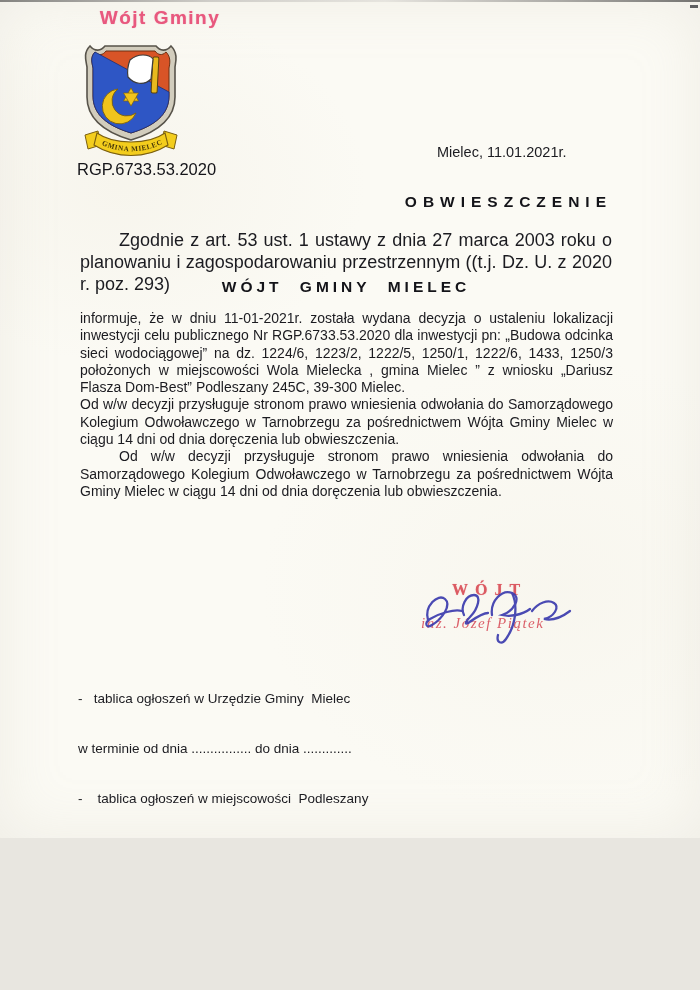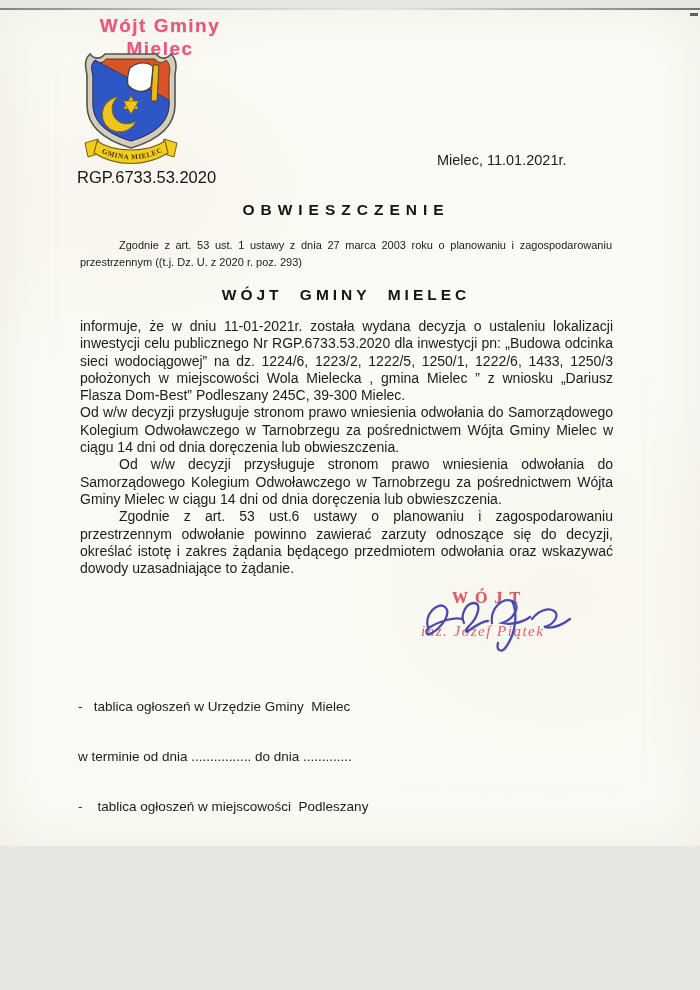--- a/index.html
+++ b/index.html
@@ -1,17 +1,17 @@
 <!DOCTYPE html>
 <html><head>
 <meta charset="utf-8">
 <style>
   html,body{margin:0;padding:0;background:#e8e6e0;}
   .page{
-    position:relative;width:700px;height:838px;margin:8px auto;overflow:hidden;
+    position:relative;width:700px;height:838px;margin:0 auto;overflow:hidden;
     background:
       radial-gradient(ellipse 400px 300px at 18% 22%, rgba(235,230,215,.25), rgba(0,0,0,0) 60%),
       radial-gradient(ellipse 500px 380px at 80% 70%, rgba(238,234,220,.22), rgba(0,0,0,0) 60%),
       #fbfaf4;
     box-shadow: inset 0 0 60px rgba(190,185,165,.18);
     font-family:"Liberation Sans", sans-serif;
     color:#1b1b20;
   }
   
   .art-topline{position:absolute;left:0;top:0;width:100%;height:2px;
@@ -19,24 +19,24 @@
   .art-tick{position:absolute;right:2px;top:5px;width:8px;height:3px;background:rgba(45,45,50,.75);}
   .art-blmark{position:absolute;left:0;top:969px;width:4px;height:10px;background:#22221f;}
   .art-bline{position:absolute;left:0;top:966px;width:100%;height:1px;background:rgba(205,195,150,.4);}
   
   .stamp-header{position:absolute;left:58px;top:6px;width:204px;text-align:center;
     font-weight:bold;font-size:19px;line-height:23px;letter-spacing:1.5px;
     color:#e8587e;text-shadow:0 0 1px rgba(232,88,126,.55);}
   .coa{position:absolute;left:76px;top:42px;width:110px;height:116px;}
   .ref{position:absolute;left:77px;top:160px;font-size:16.5px;color:#141419;}
   .dateline{position:absolute;left:437px;top:144px;font-size:14.5px;text-align:center;}
-  .title{position:absolute;left:80px;top:193px;width:532px;text-align:center;
+  .title{position:absolute;left:80px;top:193px;width:532px;text-align:right;
     font-weight:bold;font-size:15.5px;letter-spacing:6px;color:#131318;}
   .intro{position:absolute;left:80px;top:229px;width:532px;margin:0;
-    font-size:11px;line-height:17px;text-align:justify;text-indent:39px;}
+    font-size:18px;line-height:22px;text-align:justify;text-indent:39px;}
   .subject{position:absolute;left:80px;top:278px;width:532px;text-align:center;
     font-weight:bold;font-size:15.5px;letter-spacing:4px;word-spacing:9px;color:#131318;}
   .bodytext{position:absolute;left:80px;top:310px;width:533px;}
   .bodytext p{margin:0;font-size:14px;line-height:17.3px;text-align:justify;}
   .bodytext p.p-indent{text-indent:39px;}
   
   .sig-title{position:absolute;left:452px;top:581px;font-family:"Liberation Serif", serif;
     font-weight:bold;font-size:16px;letter-spacing:7px;color:#d8454f;opacity:.88;
     text-shadow:0 0 1px rgba(216,69,79,.6);}
   .sig-name{position:absolute;left:421px;top:615px;font-family:"Liberation Serif", serif;
@@ -52,21 +52,20 @@
 
 <div class="page">
 
   <div class="art-topline"></div>
   <div class="art-tick"></div>
   <div class="art-blmark"></div>
   <div class="art-bline"></div>
 
   <div class="stamp-header">
     <div>Wójt Gminy</div>
-    <div>Mielec</div>
   </div>
 
   <div class="coa">
     <svg width="110" height="116" viewBox="0 0 110 116">
 
       <path d="M14,4 C19,10 25,9 29,4 L80,4 C84,9 90,10 95,4 C102,11 100,19 99,25 L99,55 C99,77 82,90 55,98 C28,90 11,77 11,55 L11,25 C10,19 7,11 14,4 Z" fill="#d2cdbd" stroke="#57534a" stroke-width="1.6"></path>
 
       <path d="M19,10 C23,14 27,13 30,9 L79,9 C82,13 86,14 90,10 C95,15 94,21 93,26 L93,54 C93,73 78,84 55,91 C32,84 17,73 17,54 L17,26 C16,21 14,15 19,10 Z" fill="#d85427" stroke="#6d2f12" stroke-width="1"></path>
 
       <path d="M19,10 L93,50 L93,54 C93,73 78,84 55,91 C32,84 17,73 17,54 L17,26 C16,21 14,15 19,10 Z" fill="#2e56c5" stroke="#1c2f73" stroke-width="0.8"></path>
@@ -104,21 +103,20 @@
   <div class="title">OBWIESZCZENIE</div>
 
   <p class="intro">Zgodnie z art. 53 ust. 1 ustawy z dnia 27 marca 2003 roku o planowaniu i zagospodarowaniu przestrzennym ((t.j. Dz. U. z 2020 r. poz. 293)</p>
 
   <div class="subject">WÓJT GMINY MIELEC</div>
 
   <div class="bodytext">
     <p class="p-flush">informuje, że w dniu 11-01-2021r. została wydana decyzja o ustaleniu lokalizacji inwestycji celu publicznego Nr RGP.6733.53.2020 dla inwestycji pn: „Budowa odcinka sieci wodociągowej” na dz. 1224/6, 1223/2, 1222/5, 1250/1, 1222/6, 1433, 1250/3 położonych w miejscowości Wola Mielecka , gmina Mielec ” z wniosku „Dariusz Flasza Dom-Best” Podleszany 245C, 39-300 Mielec.</p>
     <p class="p-flush">Od w/w decyzji przysługuje stronom prawo wniesienia odwołania do Samorządowego Kolegium Odwoławczego w Tarnobrzegu za pośrednictwem Wójta Gminy Mielec w ciągu 14 dni od dnia doręczenia lub obwieszczenia.</p>
     <p class="p-indent">Od w/w decyzji przysługuje stronom prawo wniesienia odwołania do Samorządowego Kolegium Odwoławczego w Tarnobrzegu za pośrednictwem Wójta Gminy Mielec w ciągu 14 dni od dnia doręczenia lub obwieszczenia.</p>
-    <p class="p-indent">Zgodnie z art. 53 ust.6 ustawy o planowaniu i zagospodarowaniu przestrzennym odwołanie powinno zawierać zarzuty odnoszące się do decyzji, określać istotę i zakres żądania będącego przedmiotem odwołania oraz wskazywać dowody uzasadniające to żądanie.</p>
   </div>
 
   <div class="sig-title">WÓJT</div>
   <div class="sig-name">inż. Józef Piątek</div>
   <svg class="sig-scrawl" width="175" height="64" viewBox="0 0 175 64">
     <g fill="none" stroke="#3c3cae" stroke-width="2.3" stroke-linecap="round" opacity="0.92">
       <path d="M16,36 C12,22 26,9 33,15 C40,21 30,35 20,41 C14,45 12,39 18,35 C28,29 42,25 50,27"></path>
       <path d="M52,31 C48,23 54,11 62,11 C70,11 66,25 58,33 C54,37 52,41 56,39 C62,35 70,29 76,29"></path>
       <path d="M80,31 C78,17 90,5 100,9 C110,13 102,27 90,31 C98,33 110,31 118,25"></path>
       <path d="M100,9 C106,21 104,41 94,55 C90,61 84,59 86,51"></path>

